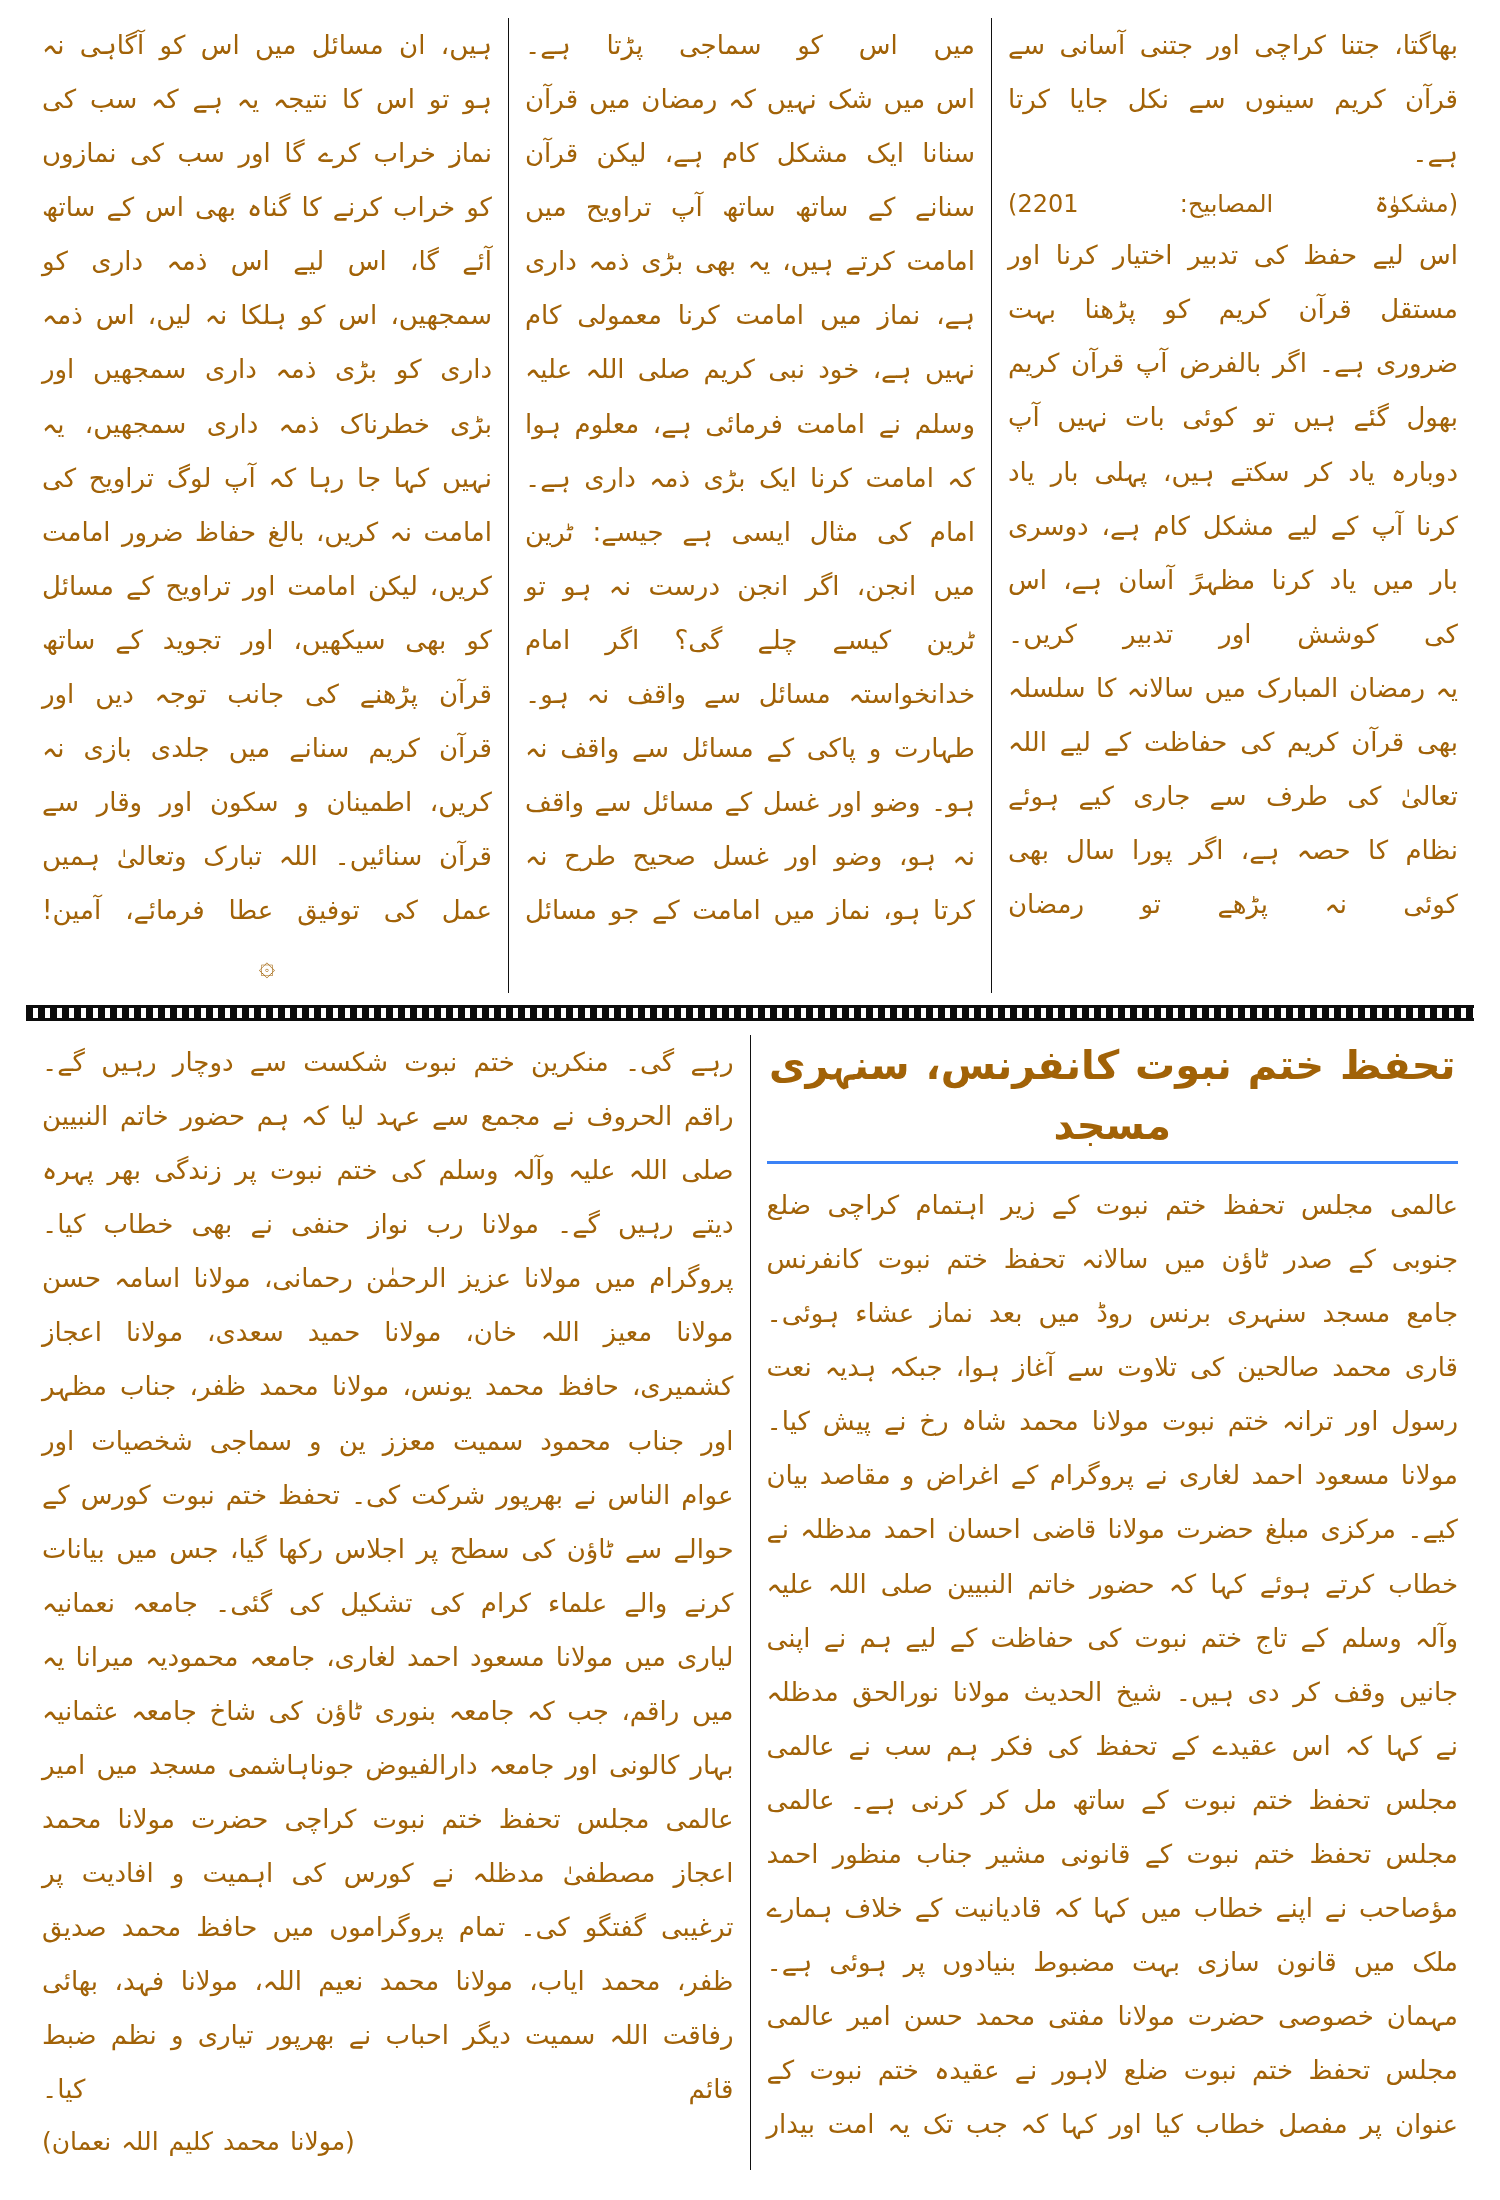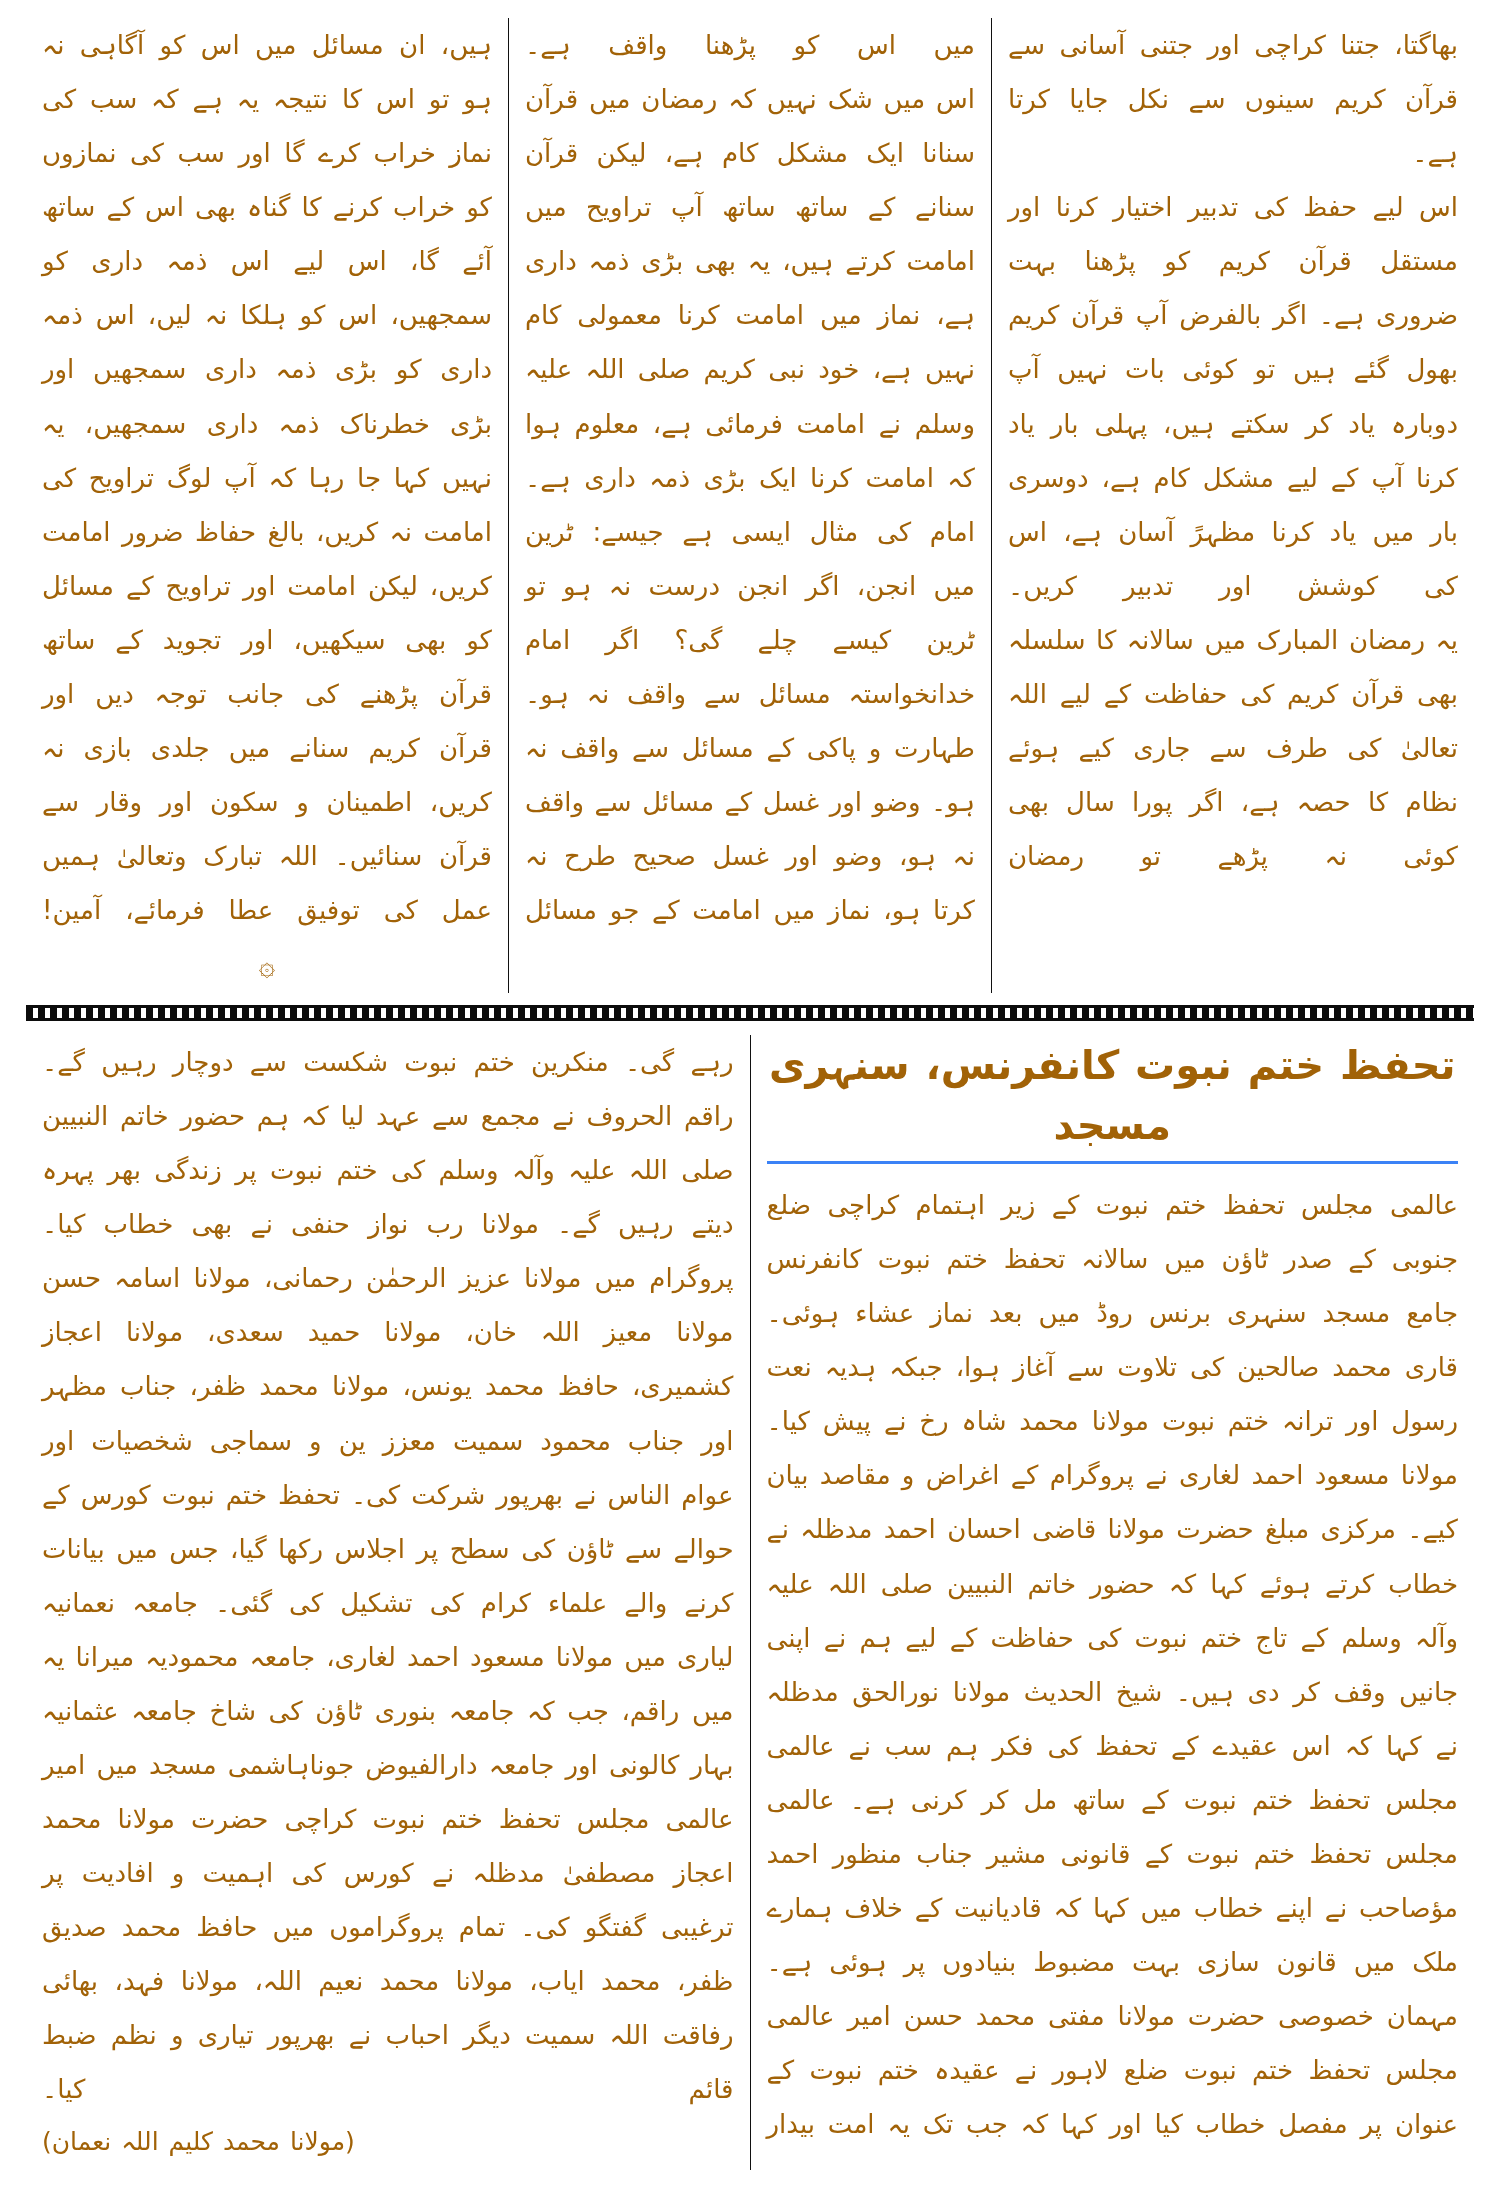--- a/index.html
+++ b/index.html
@@ -109,28 +109,29 @@
 </style>
 </head>
 <body>
 
 <div class="page">
 
   <div class="top-section">
 
     <div class="col urdu">
       <p>بھاگتا، جتنا کراچی اور جتنی آسانی سے قرآن کریم سینوں سے نکل جایا کرتا ہے۔</p>
+      <p class="ref">(مشکوٰۃ المصابیح: 2201)</p>
       <p>اس لیے حفظ کی تدبیر اختیار کرنا اور مستقل قرآن کریم کو پڑھنا بہت ضروری ہے۔ اگر بالفرض آپ قرآن کریم بھول گئے ہیں تو کوئی بات نہیں آپ دوبارہ یاد کر سکتے ہیں، پہلی بار یاد کرنا آپ کے لیے مشکل کام ہے، دوسری بار میں یاد کرنا مظہرً آسان ہے، اس کی کوشش اور تدبیر کریں۔</p>
       <p>یہ رمضان المبارک میں سالانہ کا سلسلہ بھی قرآن کریم کی حفاظت کے لیے اللہ تعالیٰ کی طرف سے جاری کیے ہوئے نظام کا حصہ ہے، اگر پورا سال بھی کوئی نہ پڑھے تو رمضان</p>
     </div>
 
     <div class="col-divider"></div>
 
     <div class="col urdu">
-      <p>میں اس کو پڑھنا واقف ہے۔</p>
+      <p>میں اس کو سماجی پڑتا ہے۔</p>
       <p>اس میں شک نہیں کہ رمضان میں قرآن سنانا ایک مشکل کام ہے، لیکن قرآن سنانے کے ساتھ ساتھ آپ تراویح میں امامت کرتے ہیں، یہ بھی بڑی ذمہ داری ہے، نماز میں امامت کرنا معمولی کام نہیں ہے، خود نبی کریم صلی اللہ علیہ وسلم نے امامت فرمائی ہے، معلوم ہوا کہ امامت کرنا ایک بڑی ذمہ داری ہے۔ امام کی مثال ایسی ہے جیسے: ٹرین میں انجن، اگر انجن درست نہ ہو تو ٹرین کیسے چلے گی؟ اگر امام خدانخواستہ مسائل سے واقف نہ ہو۔ طہارت و پاکی کے مسائل سے واقف نہ ہو۔ وضو اور غسل کے مسائل سے واقف نہ ہو، وضو اور غسل صحیح طرح نہ کرتا ہو، نماز میں امامت کے جو مسائل</p>
     </div>
 
     <div class="col-divider"></div>
 
     <div class="col urdu">
       <p>ہیں، ان مسائل میں اس کو آگاہی نہ ہو تو اس کا نتیجہ یہ ہے کہ سب کی نماز خراب کرے گا اور سب کی نمازوں کو خراب کرنے کا گناہ بھی اس کے ساتھ آئے گا، اس لیے اس ذمہ داری کو سمجھیں، اس کو ہلکا نہ لیں، اس ذمہ داری کو بڑی ذمہ داری سمجھیں اور بڑی خطرناک ذمہ داری سمجھیں، یہ نہیں کہا جا رہا کہ آپ لوگ تراویح کی امامت نہ کریں، بالغ حفاظ ضرور امامت کریں، لیکن امامت اور تراویح کے مسائل کو بھی سیکھیں، اور تجوید کے ساتھ قرآن پڑھنے کی جانب توجہ دیں اور قرآن کریم سنانے میں جلدی بازی نہ کریں، اطمینان و سکون اور وقار سے قرآن سنائیں۔ اللہ تبارک وتعالیٰ ہمیں عمل کی توفیق عطا فرمائے، آمین!</p>
       <p class="center-mark">۞</p>
     </div>
 

